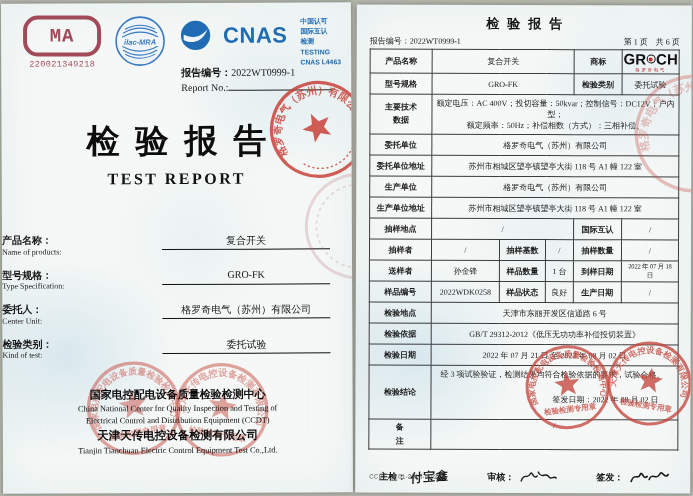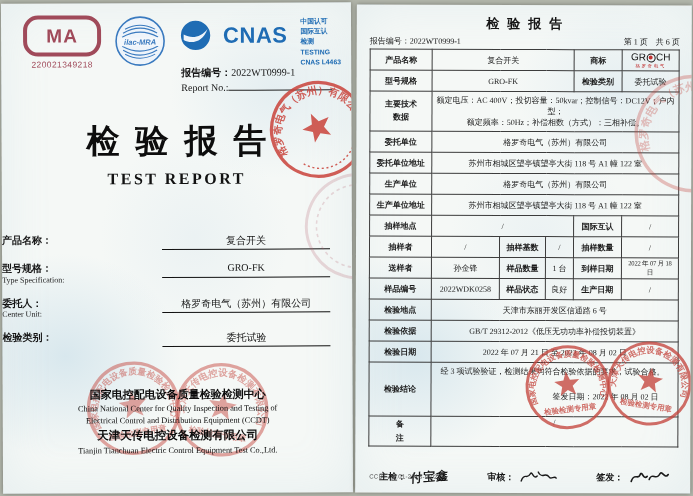--- a/index.html
+++ b/index.html
@@ -16,21 +16,21 @@
       radial-gradient(ellipse 50% 30% at 78% 18%, rgba(190,215,230,.30), transparent 60%),
       radial-gradient(ellipse 45% 35% at 55% 48%, rgba(200,220,232,.22), transparent 60%),
       #f5f8f6;
     box-shadow:0 0 5px rgba(0,0,0,.35), inset 0 0 50px rgba(150,185,205,.15);
   }
   .page-left{left:2px;top:3px;width:350px;height:490px;transform:rotate(-.25deg);}
   .page-right{left:356px;top:5px;width:335px;height:488px;transform:rotate(.2deg);}
 
   
   .logos{position:absolute;top:12px;left:22px;display:flex;align-items:flex-start;gap:13px;}
-  .cma{color:#a04a5a;text-align:center;font-family:Liberation Sans, sans-serif;}
+  .cma{color:#a04a5a;text-align:center;font-family:Liberation Mono, monospace;}
   .cma-box{width:70px;height:33px;border:4px solid #a04a5a;border-radius:15px;
     display:flex;align-items:center;justify-content:center;
     font-weight:bold;font-size:19px;letter-spacing:1px;}
   .cma-num{font-size:8.5px;margin-top:3px;letter-spacing:.4px;}
   .cnas-wrap{display:flex;align-items:center;gap:11px;margin-top:4px;}
   .cnas-text{font-family:"Liberation Sans",sans-serif;font-weight:bold;font-size:22px;color:#1f6cb4;letter-spacing:.5px;}
   .cnas-lines{font-family:"Liberation Sans",sans-serif;font-size:6.8px;font-weight:bold;color:#1f6cb4;line-height:1.5;margin-top:2px;}
   .report-no{position:absolute;top:62px;left:180px;font-size:10px;line-height:1.5;}
   .report-no .cn{font-weight:bold;}
   .rn-line{display:inline-block;width:104px;border-bottom:1.2px solid #222;height:9px;}
@@ -60,21 +60,21 @@
   td.lab{font-weight:bold;}
   td.vleft{text-align:left;padding-left:5px;}
   tr.h21 td{height:18px;margin-left:17px;}
   tr.h40 td{height:37px;}
   tr.h54 td{height:51px;}
   tr.h28 td{height:25px;}
   .narrow38{display:inline-block;width:38px;line-height:1.6;}
   .narrow10{display:inline-block;width:10px;line-height:1.7;}
   .small-date{font-size:6.6px;letter-spacing:-.2px;}
   .groch{font-family:"Liberation Sans",sans-serif;display:flex;flex-direction:column;align-items:center;line-height:1;}
-  .groch-top{display:flex;align-items:center;font-weight:normal;font-size:10px;color:#111;}
+  .groch-top{display:flex;align-items:center;font-weight:bold;font-size:15px;color:#111;}
   .groch-o{width:7px;height:7px;border:1.5px solid #111;border-radius:50%;margin:0 .5px;position:relative;}
   .groch-o::after{content:"";position:absolute;inset:1.5px;background:#c03030;border-radius:50%;}
   .groch-sub{font-size:4.5px;color:#c03030;letter-spacing:1.6px;margin-top:1.5px;white-space:nowrap;}
   .concl-text{text-align:left;padding:2px 6px 0;}
   .issue-date{text-align:right;padding:14px 16px 0 0;font-size:8px;}
   .sig-row{position:absolute;top:450px;left:24px;width:292px;display:flex;align-items:center;justify-content:space-between;font-size:9px;}
   .sig-item{display:flex;align-items:center;gap:4px;margin-top:12px;}
   .sig-label{font-weight:bold;}
   .sig-name{font-size:12px;font-weight:bold;letter-spacing:1px;transform:rotate(-5deg) skewX(-6deg);display:inline-block;}
   .doc-code{position:absolute;left:14px;bottom:13px;font-size:6px;color:#4a4a4a;
@@ -132,40 +132,42 @@
     </div>
   </div>
 
   <div class="title-cn">检验报告</div>
   <div class="title-en">TEST REPORT</div>
 
   <div class="fields">
     <div class="field">
       <div class="f-label">
         <div class="f-cn">产品名称：</div>
+        <div class="f-en">Name of products:</div>
       </div>
       <div class="f-value">复合开关</div>
     </div>
     <div class="field">
       <div class="f-label">
         <div class="f-cn">型号规格：</div>
         <div class="f-en">Type Specification:</div>
       </div>
       <div class="f-value">GRO-FK</div>
     </div>
     <div class="field">
       <div class="f-label">
         <div class="f-cn">委托人：</div>
         <div class="f-en">Center Unit:</div>
       </div>
       <div class="f-value">格罗奇电气（苏州）有限公司</div>
     </div>
     <div class="field">
       <div class="f-label">
         <div class="f-cn">检验类别：</div>
+        <div class="f-en">Kind of test:</div>
       </div>
       <div class="f-value">委托试验</div>
     </div>
   </div>
 
   <svg class="stamp" style="left:82px;top:356px;width:98px;height:98px;opacity:.48;transform:rotate(-9deg)" viewBox="0 0 100 100">
     <circle cx="50" cy="50" r="46" fill="none" stroke="#c4463e" stroke-width="3.4"></circle>
     <path id="arcB" d="M 13,62 A 38,38 0 1 1 87,62" fill="none"></path>
     <text fill="#c4463e" font-size="9" font-weight="bold">
       <textPath href="#arcB" startOffset="50%" text-anchor="middle">国家电控配电设备质量检验检测中心</textPath>

